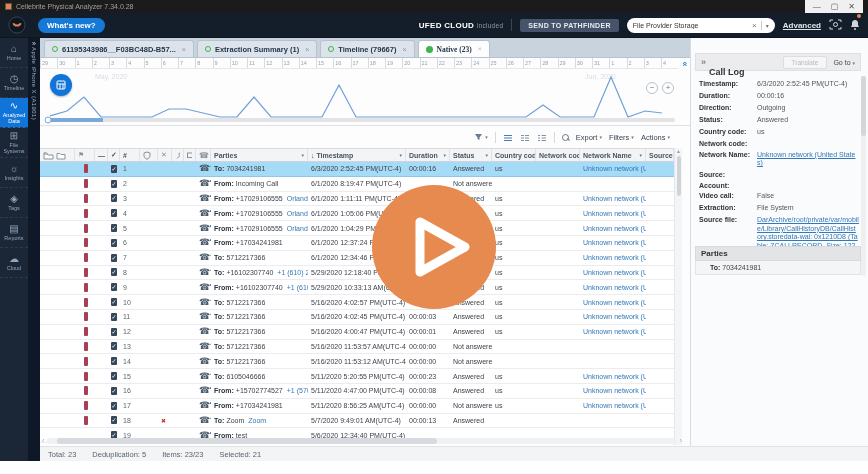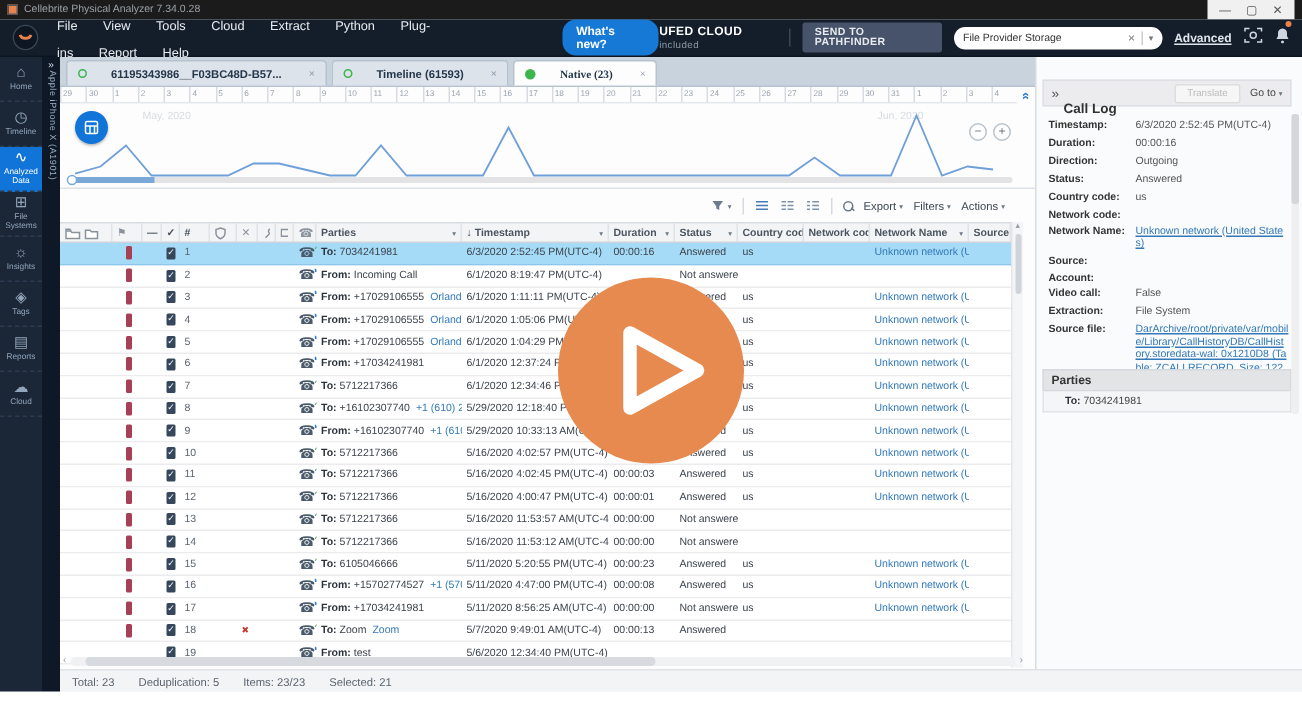--- a/index.html
+++ b/index.html
@@ -40,21 +40,21 @@
 
   
   .devstrip { position:absolute; left:28px; top:38px; width:12px; height:423px; background:#0f1826; color:#9fb0c5; }
   .devstrip .dchev { font-size:7px; color:#cfd8e4; text-align:center; display:block; margin-top:2px; }
   .devstrip .ddot { width:4px; height:4px; border-radius:50%; background:#3cb54a; margin:4px auto 2px; }
   .devstrip .dtxt { writing-mode:vertical-rl; font-size:6px; display:block; margin:0 auto; letter-spacing:.4px; }
 
   
   .main { position:absolute; left:40px; top:38px; width:650px; height:408px; background:#fdfdfe; }
   .tabsbar { position:absolute; left:0; top:0; width:650px; height:20px; background:#c9d3de; display:flex; align-items:flex-end; padding-left:4px; border-bottom:1px solid #b7c2cf; }
-  .tab { height:17px; background:#dde3ea; border:1px solid #b7c2cf; border-bottom:0; border-radius:3px 3px 0 0; display:flex; align-items:center; gap:16px; padding:0 7px; margin-right:3px; font-size:7.5px; font-weight:bold; color:#24364a; white-space:nowrap; }
+  .tab { height:17px; background:#dde3ea; border:1px solid #b7c2cf; border-bottom:0; border-radius:3px 3px 0 0; display:flex; align-items:center; gap:4px; padding:0 7px; margin-right:3px; font-size:7.5px; font-weight:bold; color:#24364a; white-space:nowrap; }
   .tab.active { background:#fdfdfe;font-family:Liberation Serif, serif; }
   .tab .ring { width:6px; height:6px; border:1.5px solid #3cb54a; border-radius:50%; }
   .tab .soliddot { width:7px; height:7px; background:#3cb54a; border-radius:50%; }
   .tab .tx { color:#8a98a8; font-size:7px; font-weight:normal; margin-left:2px; }
 
   
   .chart { position:absolute; left:0; top:20px; width:650px; height:68px; background:#fdfdfe; border-bottom:1px solid #dde2e8; }
   .ruler { position:absolute; left:0; top:0; width:638px; height:11px; display:flex; border-bottom:1px solid #e4e7ec; }
   .tick { flex:1; border-left:1px solid #d8dce2; font-size:5.5px; color:#9aa2ad; padding-left:1px; line-height:10px; overflow:hidden; }
   .collapse-top { position:absolute; right:3px; top:1px; color:#2f7fd0; font-size:9px; font-weight:bold; transform:rotate(90deg); }
@@ -140,21 +140,20 @@
     </span>
   </div>
 
   <div class="menubar">
     <span class="logo">
       <svg width="18" height="18" viewBox="0 0 20 20">
           <circle cx="10" cy="10" r="9" fill="#0e1622" stroke="#3a4656"></circle>
           <path d="M6 8c1 3.5 7 3.5 8 0" stroke="#e8834e" stroke-width="2.2" fill="none"></path>
         </svg>
     </span>
-    <span id="menu-items"><span class="mi">File</span><span class="mi">View</span><span class="mi">Tools</span><span class="mi">Cloud</span><span class="mi">Extract</span><span class="mi">Python</span><span class="mi">Plug-ins</span><span class="mi">Report</span><span class="mi">Help</span></span>
     <span class="whatsnew">What's new?</span>
     <span class="mright">
       <span class="ufed"><span>UFED CLOUD</span> <small>included</small></span>
       <span class="msep"></span>
       <span class="pathfinder">SEND TO PATHFINDER</span>
       <span class="gsearch">
         <input readonly="" value="File Provider Storage" style="">
         <span class="gx">×</span>
         <span class="gsep"></span>
         <span class="gcar">▾</span>
@@ -219,21 +218,26 @@
 
   <div class="main">
     <div class="tabsbar" id="tabsbar">
         <div class="tab">
           <span class="ring"></span>
           <span>61195343986__F03BC48D-B57...</span>
           <span class="tx">×</span>
         </div>
         <div class="tab">
           <span class="ring"></span>
-          <span>Timeline (61593)</span>
+          <span>Extraction Summary (1)</span>
+          <span class="tx">×</span>
+        </div>
+        <div class="tab">
+          <span class="ring"></span>
+          <span>Timeline (79667)</span>
           <span class="tx">×</span>
         </div>
         <div class="tab active">
           <span class="soliddot"></span>
           <span>Native (23)</span>
           <span class="tx">×</span>
         </div>
       </div>
 
     <div class="chart">

